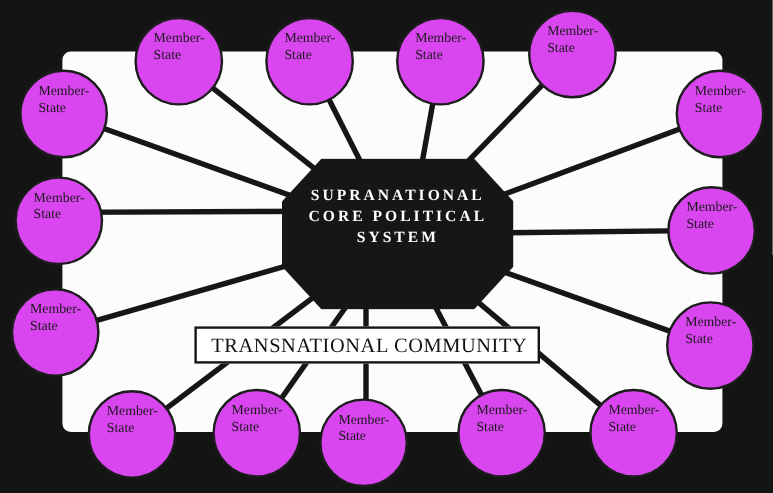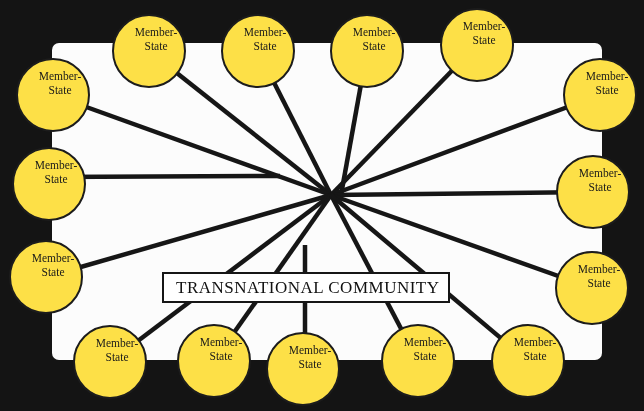--- a/index.html
+++ b/index.html
@@ -61,26 +61,25 @@
     color: #111111;
     font-weight: normal;
     font-size: 17px;
     letter-spacing: 0.5px;
     padding-left: 12px;
     white-space: nowrap;
   }
   .node {
     position: absolute;
     width: 74px; height: 74px;
-    background: #fde047;
+    background: #d946ef;
     border: 2px solid #1c1c1c;
     border-radius: 50%;
     box-sizing: border-box;
     z-index: 4;
-    text-align: center;
   }
   .node-label {
     padding: 10px 0 0 14px;
     font-size: 11.5px;
     line-height: 13.5px;
     color: #1a1a1a;
   }
   .node-label span { display: block; }
 </style>
 </head>
@@ -100,20 +99,25 @@
       <line x1="53" y1="95" x2="331" y2="195" stroke="#161616" stroke-width="4.5"></line>
       <line x1="49" y1="177" x2="280" y2="176" stroke="#161616" stroke-width="4.5"></line>
       <line x1="46" y1="277" x2="331" y2="195" stroke="#161616" stroke-width="4.5"></line>
       <line x1="110" y1="362" x2="331" y2="195" stroke="#161616" stroke-width="4.5"></line>
       <line x1="214" y1="361" x2="331" y2="195" stroke="#161616" stroke-width="4.5"></line>
       <line x1="305" y1="369" x2="305" y2="245" stroke="#161616" stroke-width="4.5"></line>
       <line x1="418" y1="361" x2="331" y2="195" stroke="#161616" stroke-width="4.5"></line>
       <line x1="528" y1="361" x2="331" y2="195" stroke="#161616" stroke-width="4.5"></line>
     </svg>
 
+  <div class="core">
+    <span class="core-line">SUPRANATIONAL</span>
+    <span class="core-line">CORE POLITICAL</span>
+    <span class="core-line">SYSTEM</span>
+  </div>
 
   <div class="banner">
     <span class="banner-label">TRANSNATIONAL COMMUNITY</span>
   </div>
 
   <div id="nodes">
       <div class="node" style="left: 112px; top: 14px;">
         <div class="node-label">
           <span>Member-</span>
           <span>State</span>

